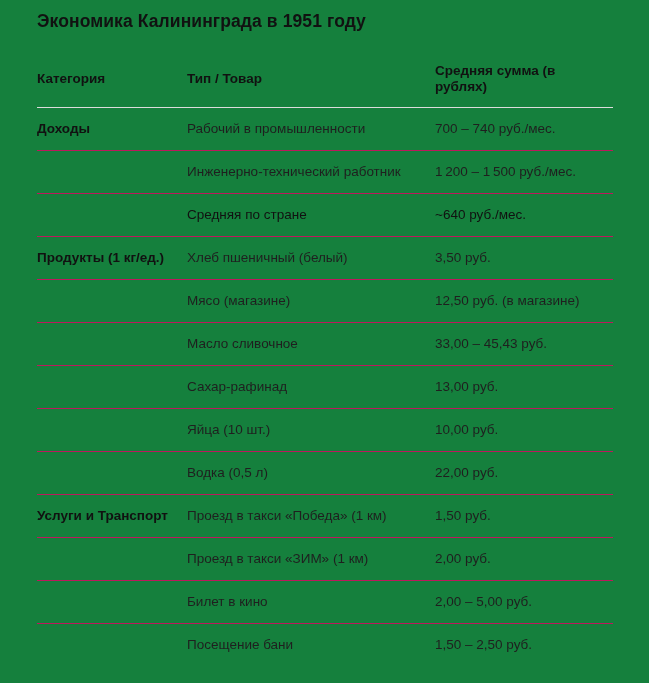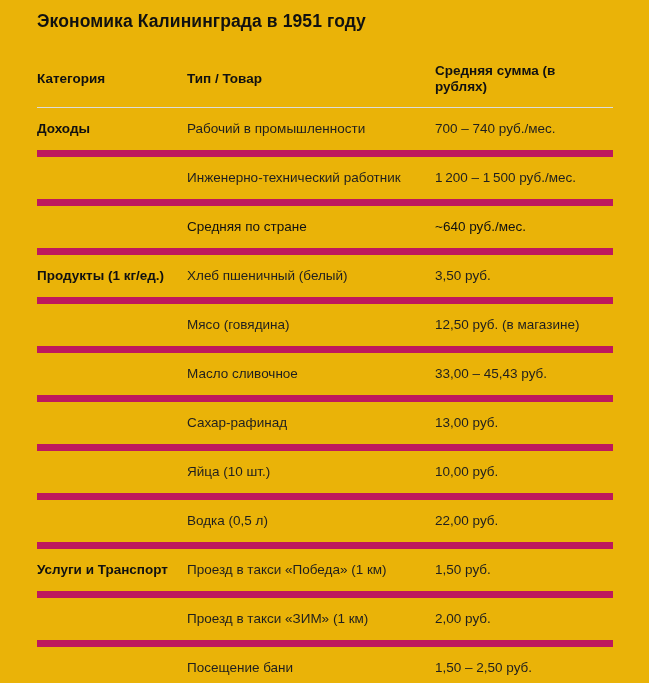--- a/index.html
+++ b/index.html
@@ -6,21 +6,21 @@
     margin: 0;
     padding: 0;
     background: #ffffff;
   }
   .page {
     width: 649px;
     height: 683px;
     box-sizing: border-box;
     padding: 10px 36px 0 37px;
     overflow: hidden;
-    background: #eab308;
+    background: #15803d;
     font-family: "Liberation Sans", "DejaVu Sans", sans-serif;
     color: #1f1f1f;
   }
   .title {
     margin: 0;
     font-size: 17.5px;
     line-height: 22px;
     font-weight: 700;
     color: #111111;
     letter-spacing: 0.1px;
@@ -42,21 +42,21 @@
     color: #111111;
     padding: 0 10px 12px 0;
     border-bottom: 1px solid #dcdcdc;
   }
   td {
     font-size: 13.5px;
     line-height: 16px;
     font-weight: 400;
     color: #1f1f1f;
     padding: 13px 10px 13px 0;
-    border-bottom: 7px solid #be185d;
+    border-bottom: 1px solid #be185d;
     vertical-align: middle;
     overflow: hidden;
     white-space: nowrap;
   }
   tbody tr:last-child td {
     border-bottom: none;
   }
   td.cell-category {
     font-weight: 700;
     color: #111111;
@@ -101,21 +101,21 @@
     <td class="cell-item">Средняя по стране</td>
     <td class="cell-value">~640 руб./мес.</td>
   </tr>
         <tr>
     <td class="cell-category">Продукты (1 кг/ед.)</td>
     <td class="cell-item">Хлеб пшеничный (белый)</td>
     <td class="cell-value">3,50 руб.</td>
   </tr>
         <tr>
     <td class="cell-category"></td>
-    <td class="cell-item">Мясо (говядина)</td>
+    <td class="cell-item">Мясо (магазине)</td>
     <td class="cell-value">12,50 руб. (в магазине)</td>
   </tr>
         <tr>
     <td class="cell-category"></td>
     <td class="cell-item">Масло сливочное</td>
     <td class="cell-value">33,00 – 45,43 руб.</td>
   </tr>
         <tr>
     <td class="cell-category"></td>
     <td class="cell-item">Сахар-рафинад</td>
@@ -136,18 +136,23 @@
     <td class="cell-item">Проезд в такси «Победа» (1 км)</td>
     <td class="cell-value">1,50 руб.</td>
   </tr>
         <tr>
     <td class="cell-category"></td>
     <td class="cell-item">Проезд в такси «ЗИМ» (1 км)</td>
     <td class="cell-value">2,00 руб.</td>
   </tr>
         <tr>
     <td class="cell-category"></td>
+    <td class="cell-item">Билет в кино</td>
+    <td class="cell-value">2,00 – 5,00 руб.</td>
+  </tr>
+        <tr>
+    <td class="cell-category"></td>
     <td class="cell-item">Посещение бани</td>
     <td class="cell-value">1,50 – 2,50 руб.</td>
   </tr>
       </tbody>
   </table>
 </div>
 
 </body></html>

